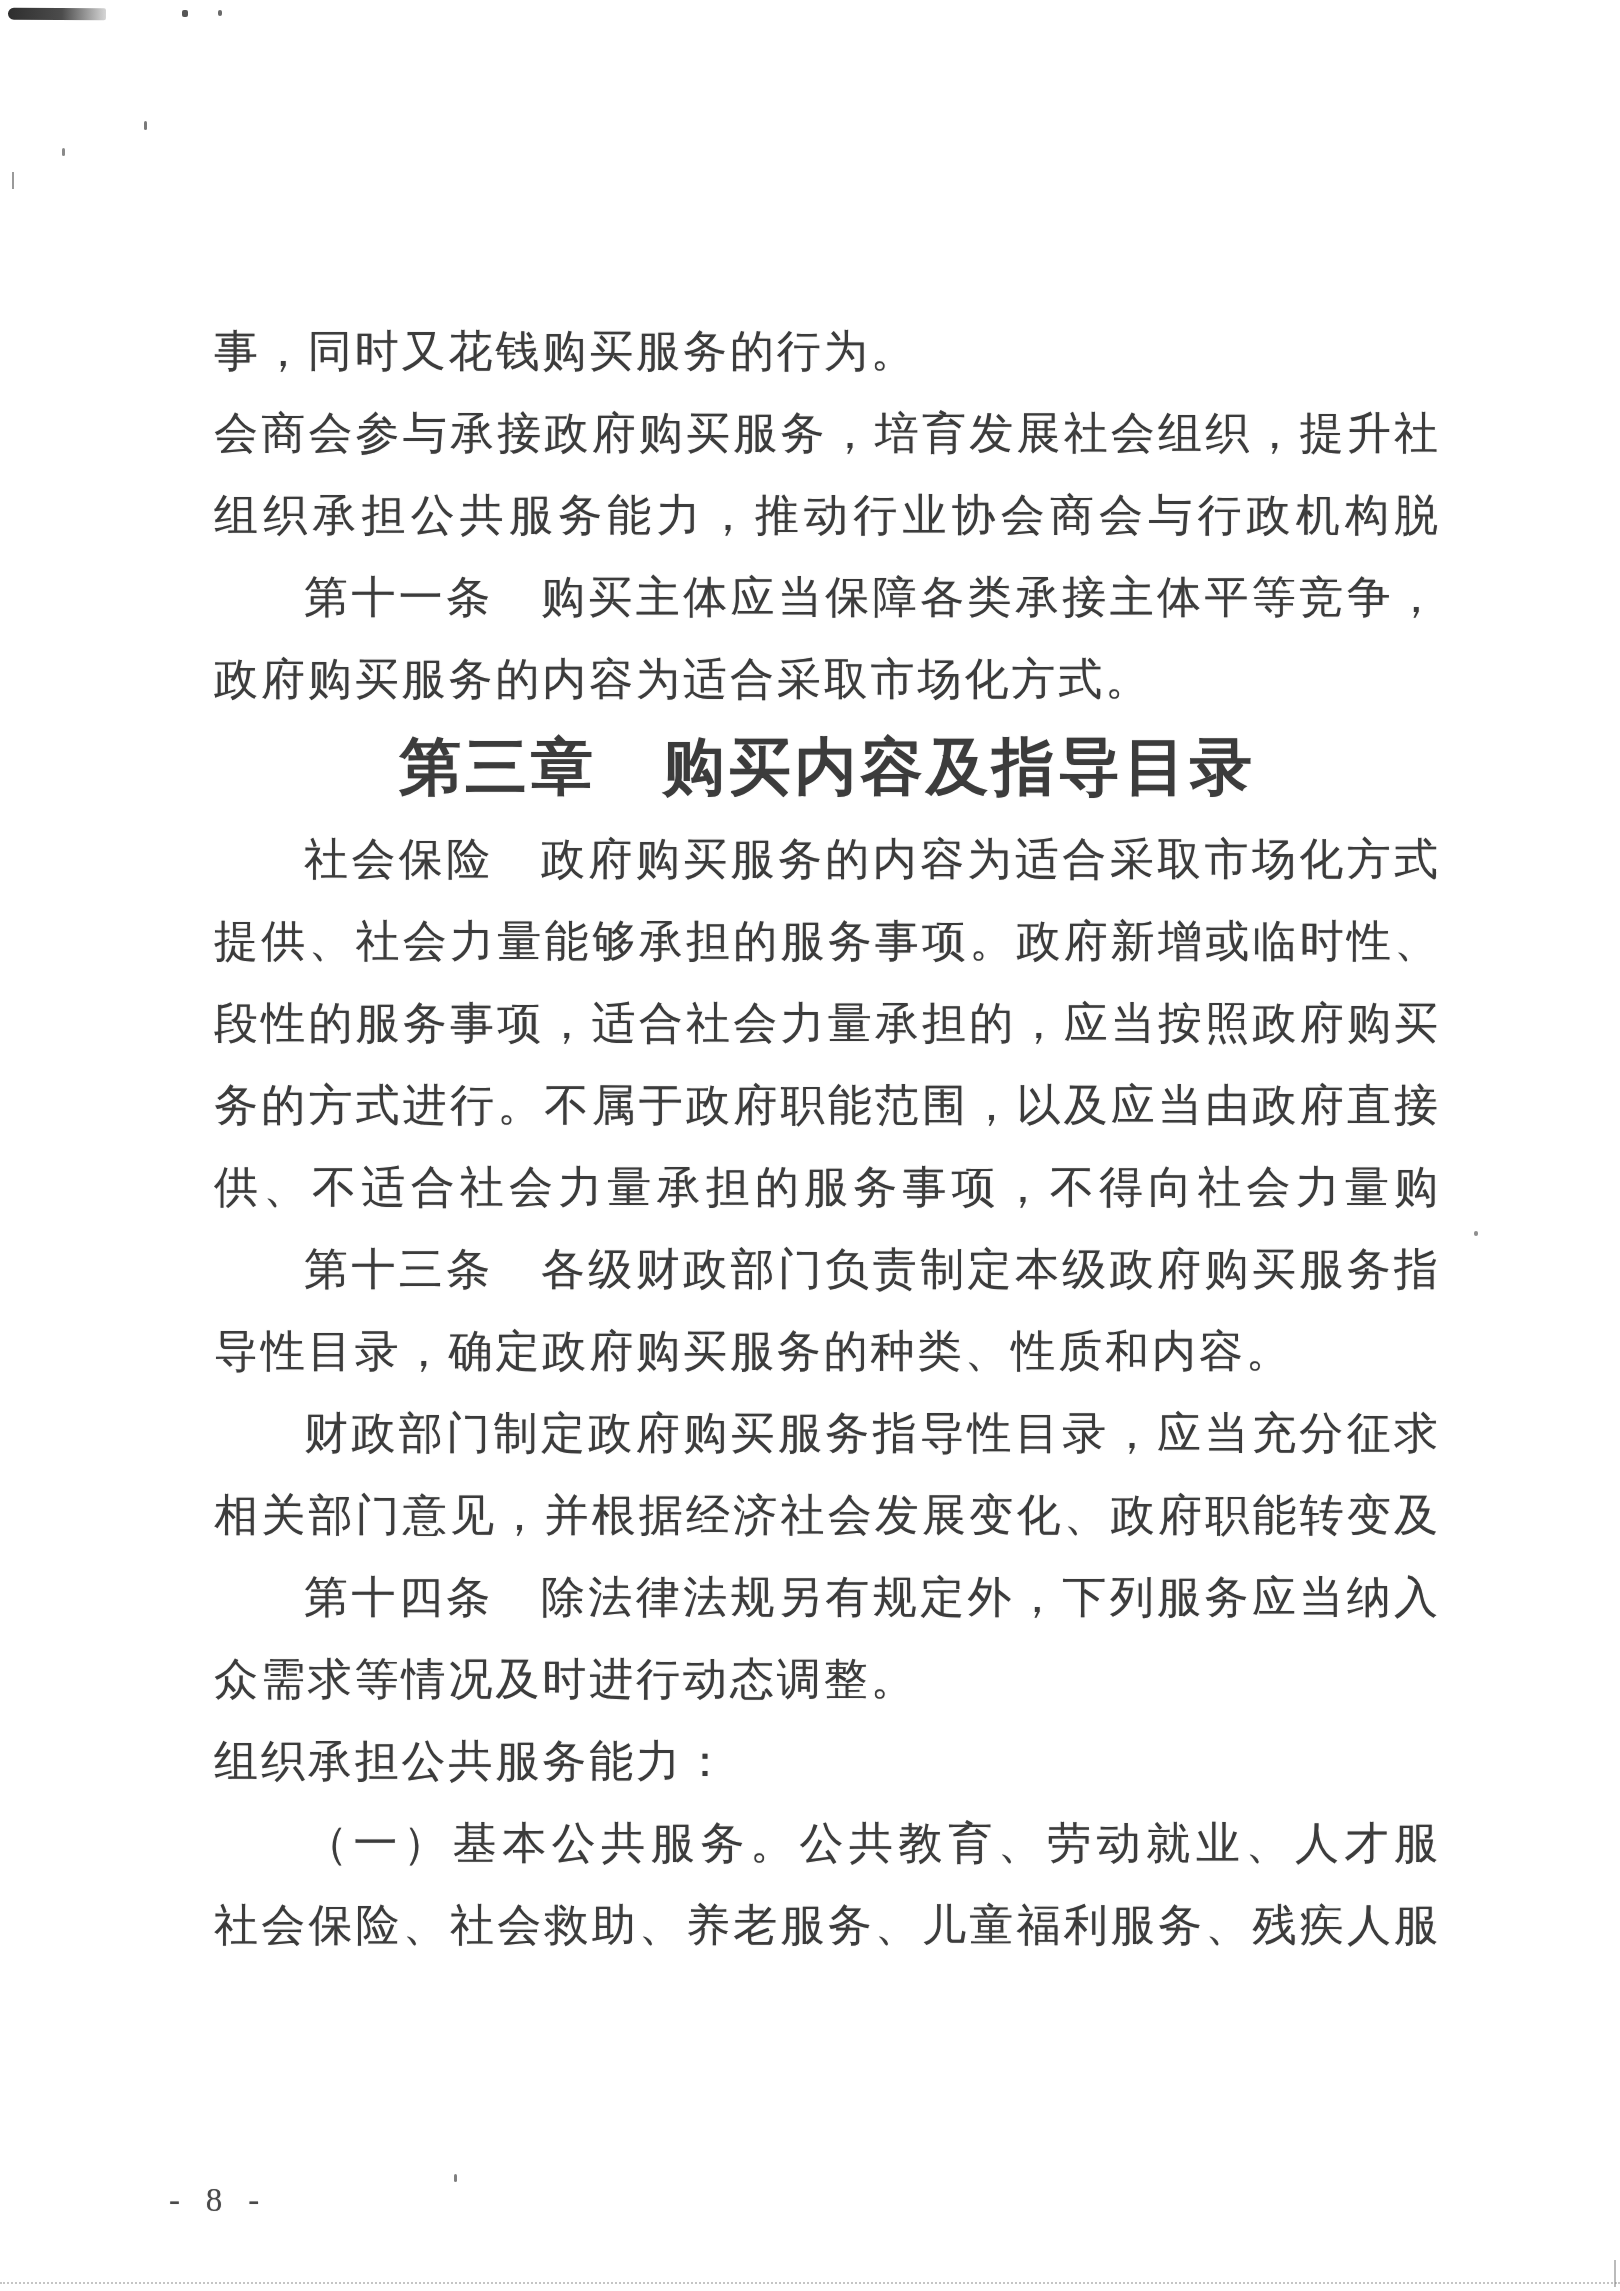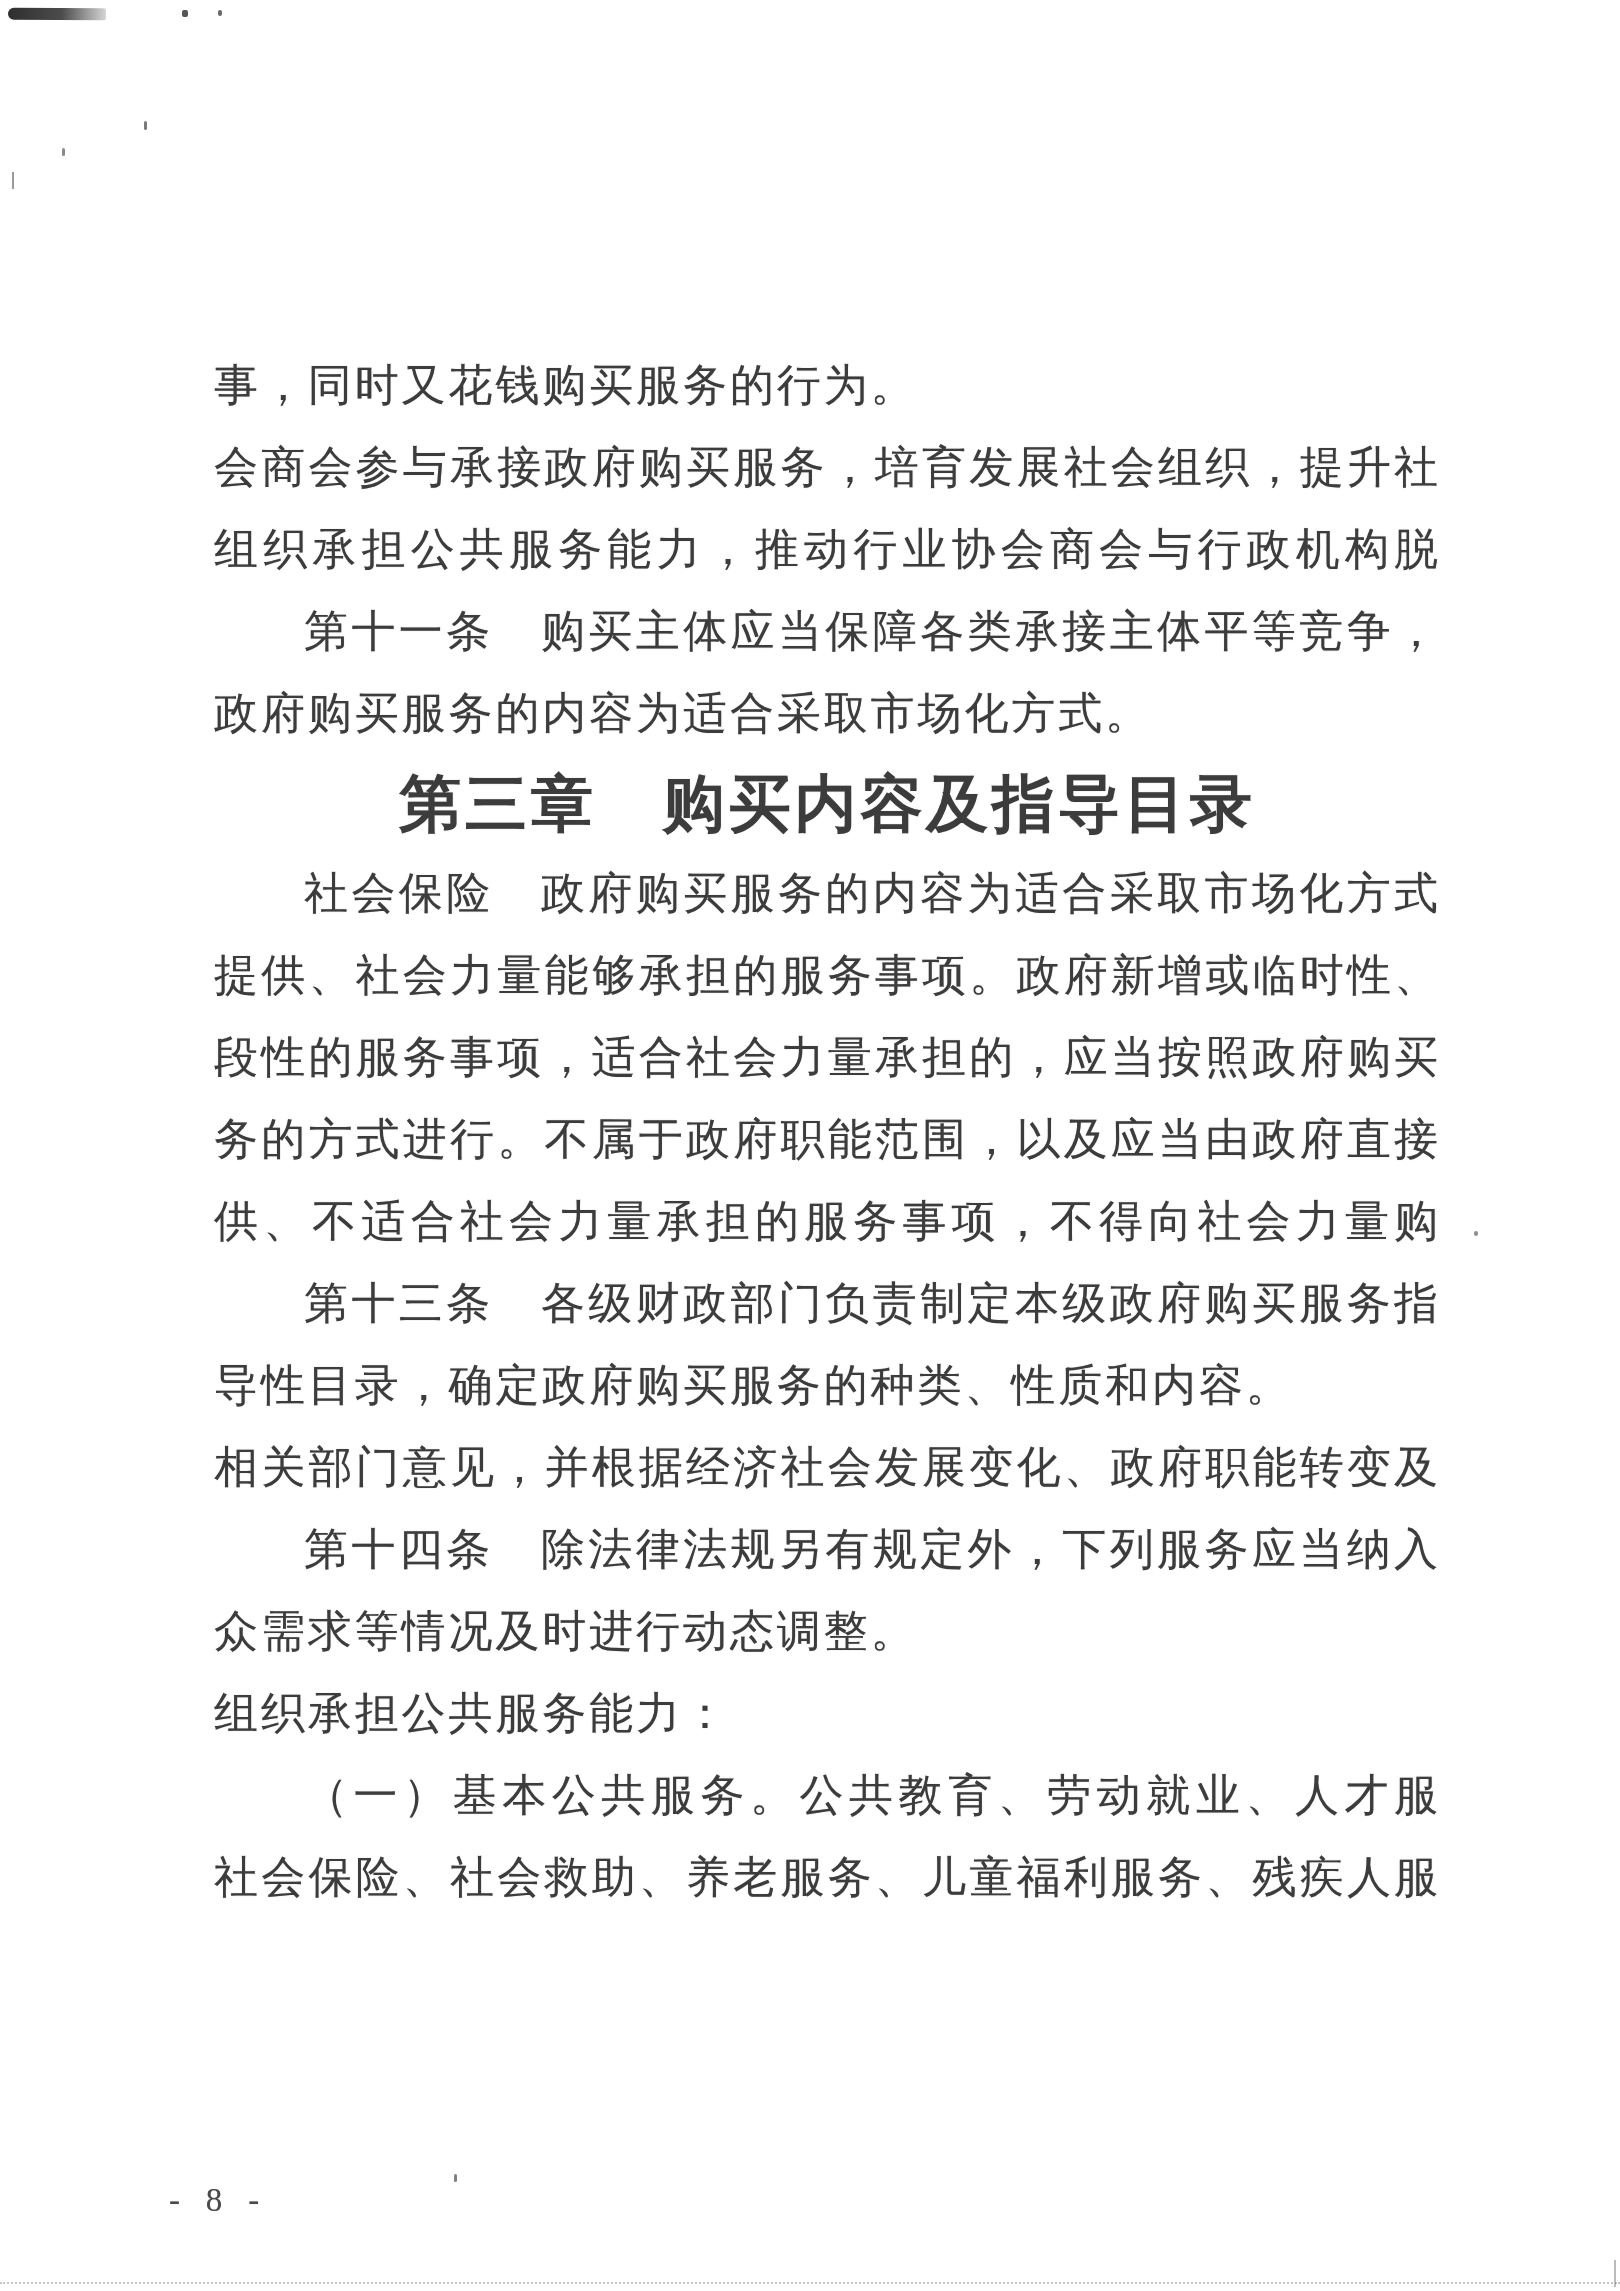--- a/index.html
+++ b/index.html
@@ -8,22 +8,23 @@
     width: 1620px;
     height: 2292px;
     background: #ffffff;
     overflow: hidden;
     font-family: "Liberation Serif", "DejaVu Serif", serif;
     color: #3c3c3c;
   }
   .doc {
     position: absolute;
     left: 214px;
-    top: 345px;
+    top: 313px;
     width: 1227px;
+    font-family: Liberation Mono, monospace;
   }
   .ln {
     height: 82px;
     line-height: 82px;
     font-size: 44px;
     letter-spacing: 2.9px;
     white-space: normal;
     overflow: hidden;
     text-shadow: 0 0 1px rgba(70,70,70,0.45);
   }
@@ -102,20 +103,21 @@
     <div class="ln full ind">第十一条　购买主体应当保障各类承接主体平等竞争，不</div>
     <div class="ln end">政府购买服务的内容为适合采取市场化方式。</div>
     <div class="ln heading">第三章　购买内容及指导目录</div>
     <div class="ln full ind">社会保险　政府购买服务的内容为适合采取市场化方式</div>
     <div class="ln full">提供、社会力量能够承担的服务事项。政府新增或临时性、阶</div>
     <div class="ln full">段性的服务事项，适合社会力量承担的，应当按照政府购买服</div>
     <div class="ln full">务的方式进行。不属于政府职能范围，以及应当由政府直接提</div>
     <div class="ln full">供、不适合社会力量承担的服务事项，不得向社会力量购买。</div>
     <div class="ln full ind">第十三条　各级财政部门负责制定本级政府购买服务指</div>
     <div class="ln end">导性目录，确定政府购买服务的种类、性质和内容。</div>
+    <div class="ln full ind">财政部门制定政府购买服务指导性目录，应当充分征求</div>
     <div class="ln full">相关部门意见，并根据经济社会发展变化、政府职能转变及公</div>
     <div class="ln full ind">第十四条　除法律法规另有规定外，下列服务应当纳入</div>
     <div class="ln end">众需求等情况及时进行动态调整。</div>
     <div class="ln end">组织承担公共服务能力：</div>
     <div class="ln full ind">（一）基本公共服务。公共教育、劳动就业、人才服务、</div>
     <div class="ln full">社会保险、社会救助、养老服务、儿童福利服务、残疾人服务、</div>
   </div>
 
   <div class="pagenum">- 8 -</div>
 

